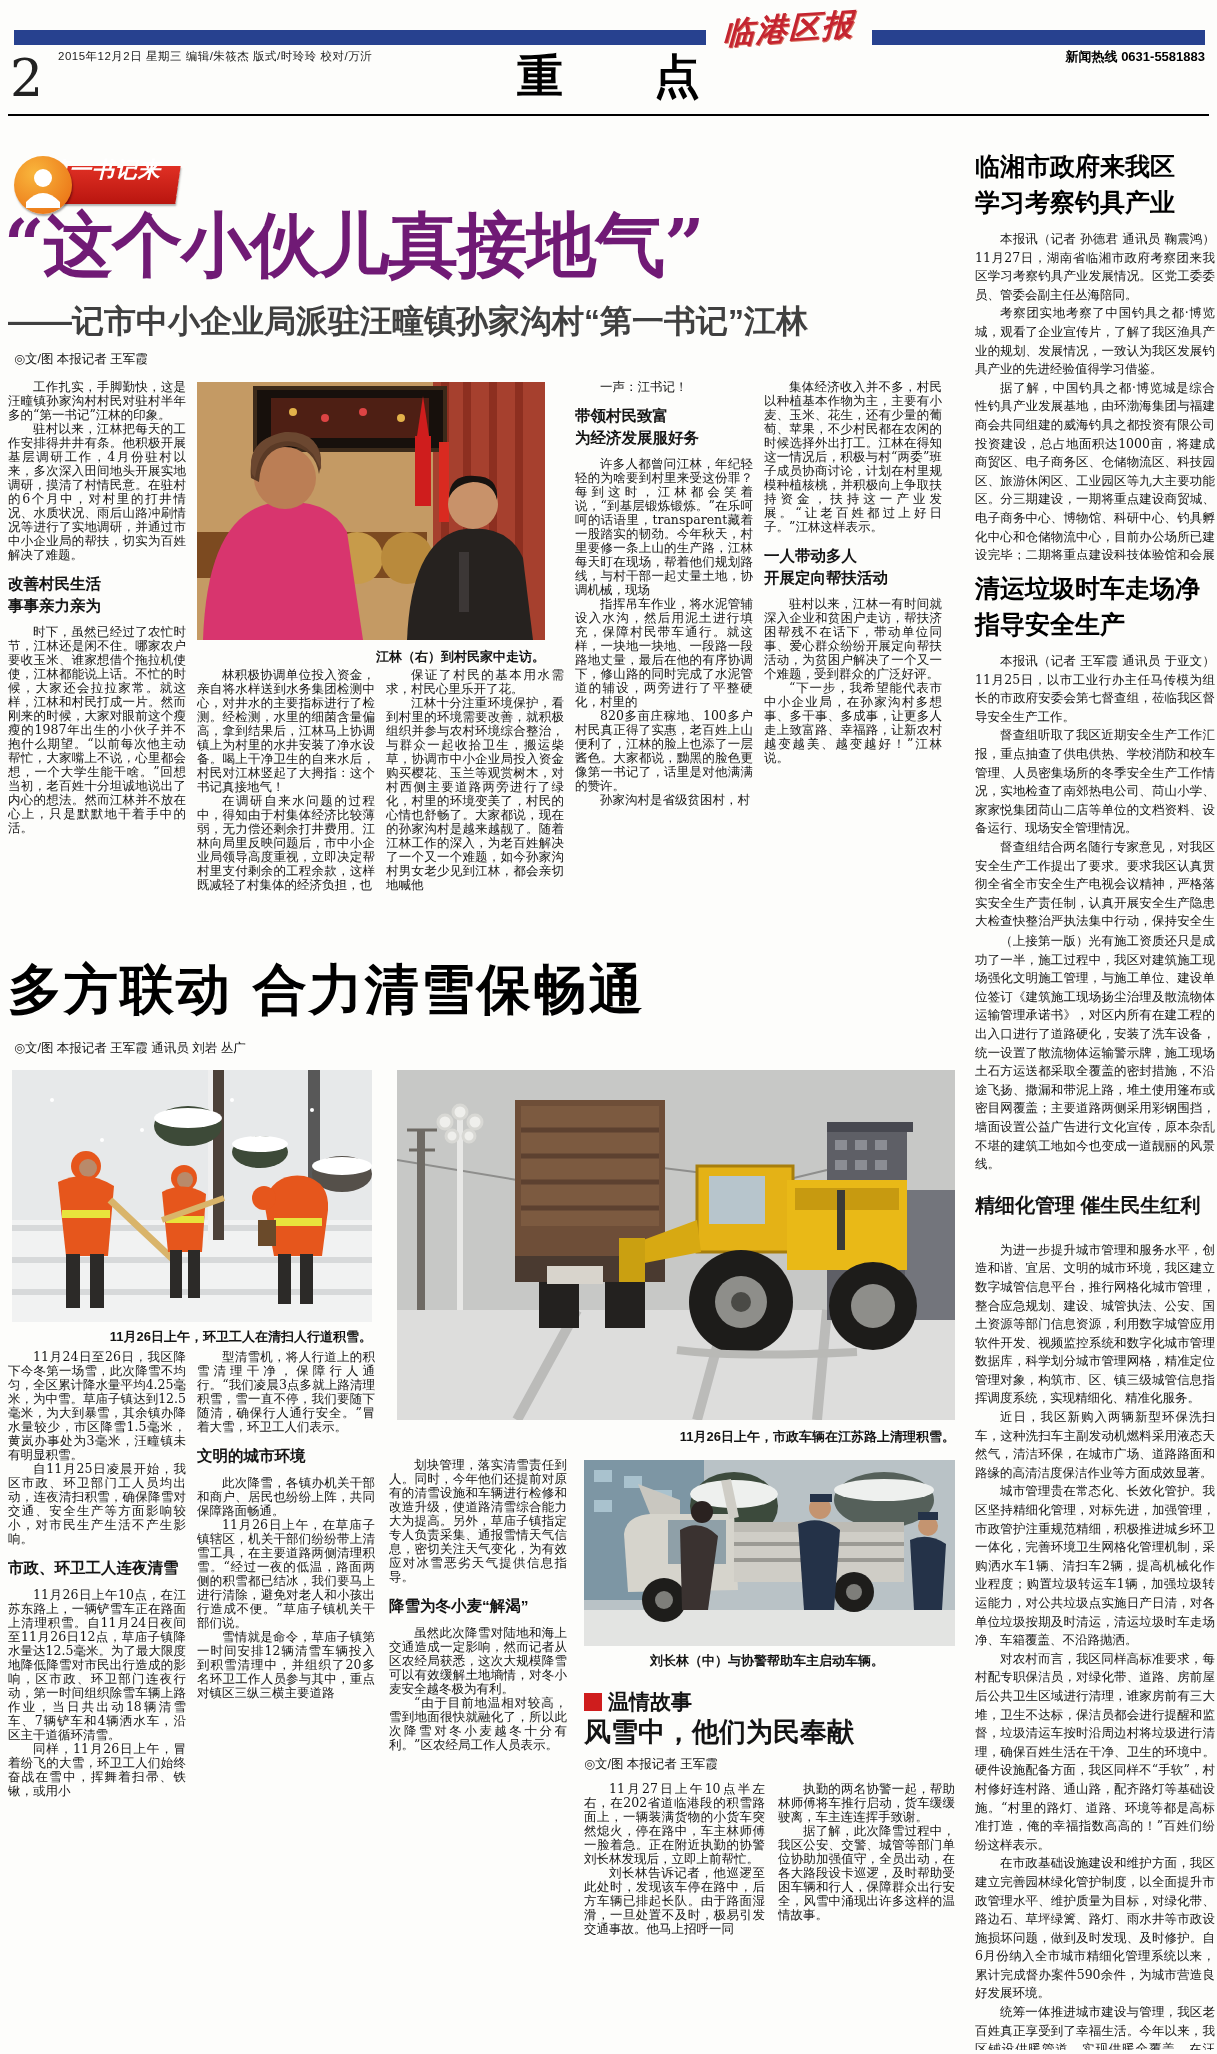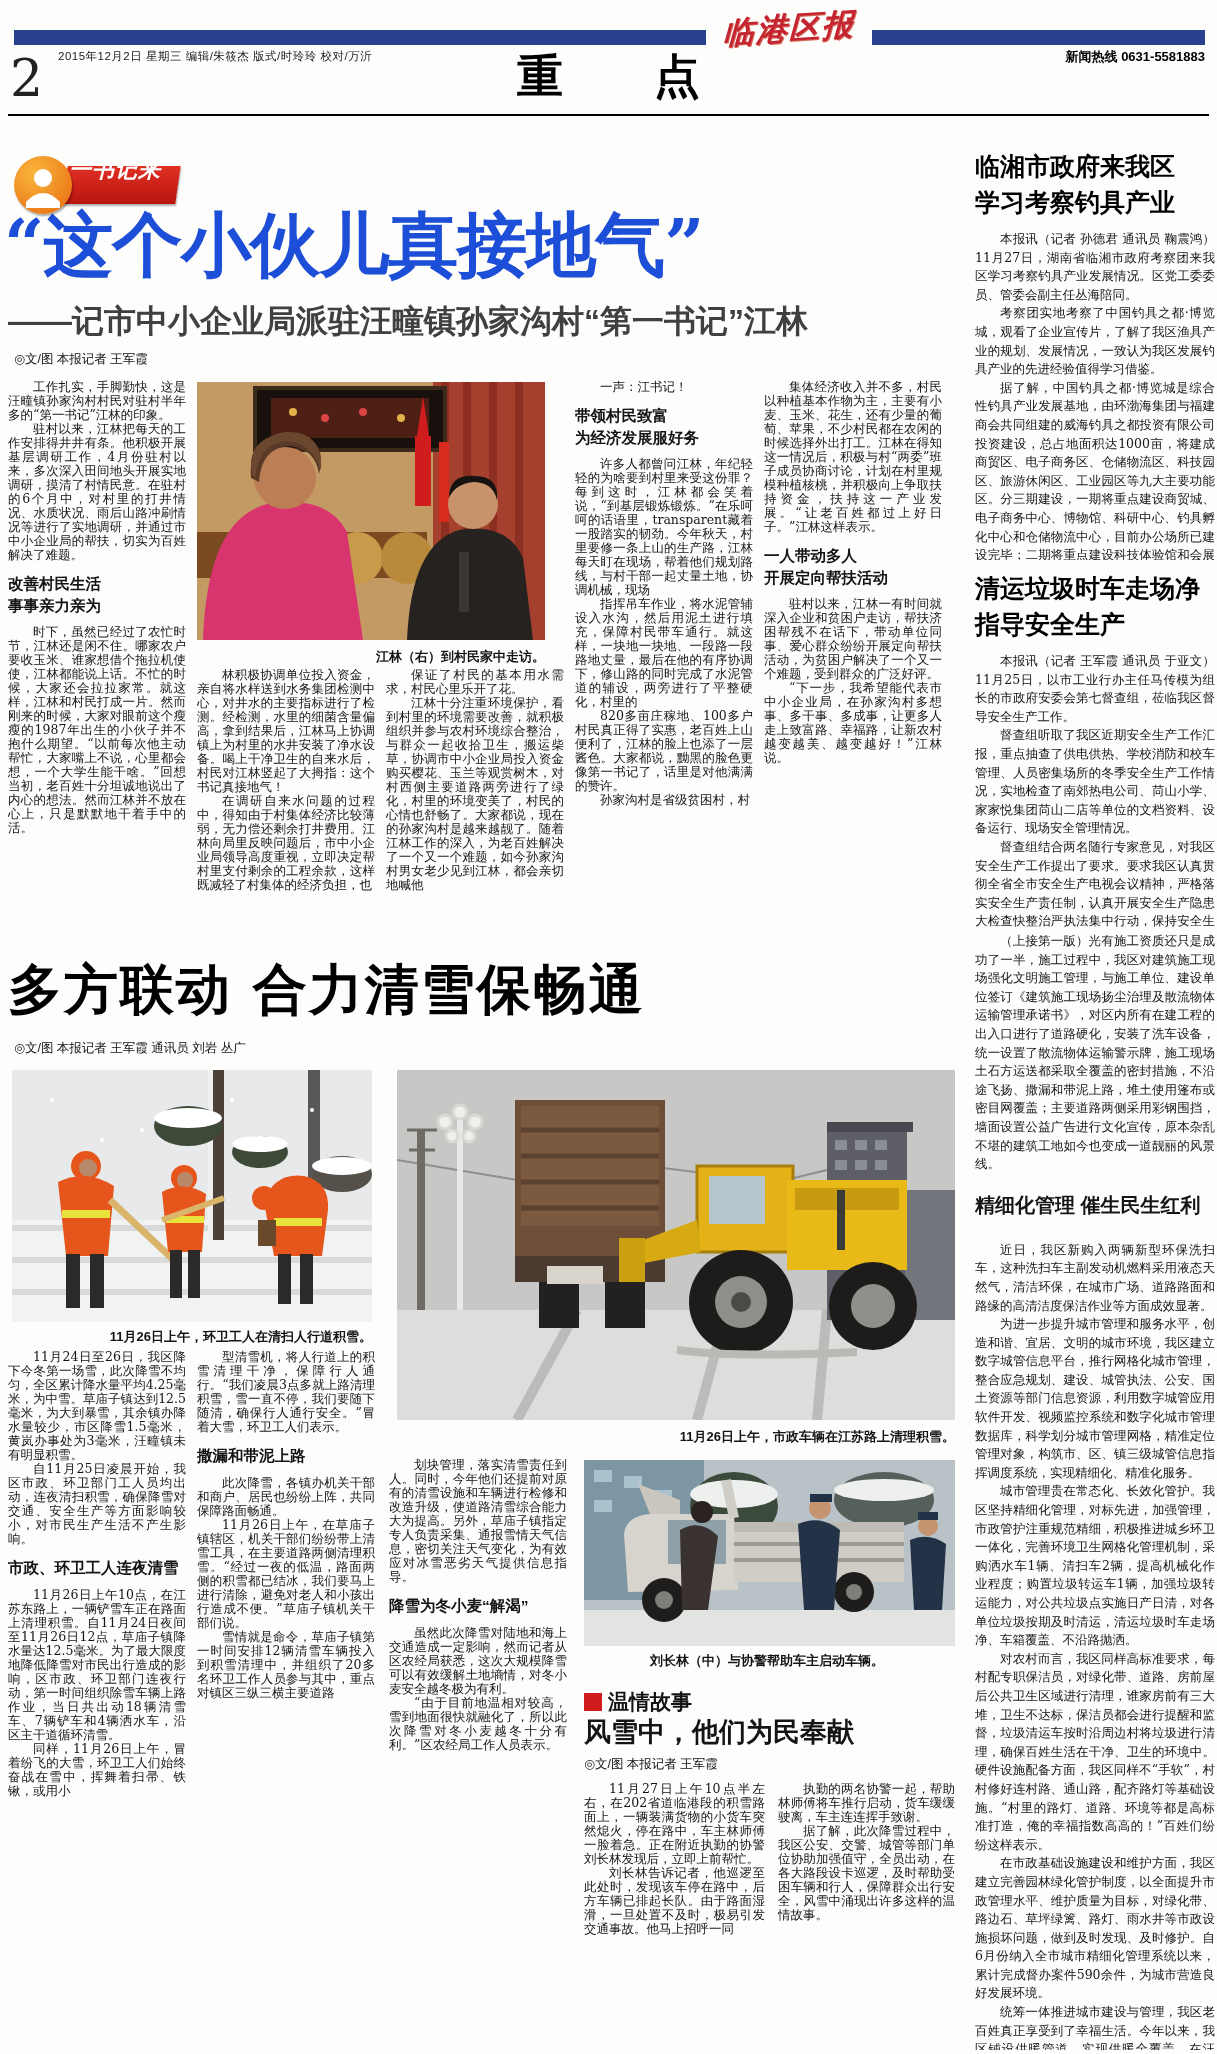--- a/index.html
+++ b/index.html
@@ -16,21 +16,21 @@
   .pagenum{font-size:52px;color:#222;font-weight:400;}
   .sectitle{font-size:46px;font-weight:900;letter-spacing:.85em;color:#000;}
   .hrule{background:#000;height:2px;}
   
   .badge-circle{width:58px;height:58px;border-radius:50%;background:radial-gradient(circle at 35% 30%,#f9b63c,#e8670f);
         box-shadow:1px 2px 2px rgba(0,0,0,.35);z-index:3;}
   .badge-ribbon{background:linear-gradient(180deg,#e03024,#b9150f);height:38px;transform:skewX(-8deg);
         box-shadow:1px 2px 2px rgba(0,0,0,.3);z-index:2;display:flex;align-items:center;justify-content:center;}
   .badge-ribbon span{color:#fff;font-weight:bold;font-style:italic;font-size:22px;letter-spacing:1px;
         font-family:"DejaVu Serif",serif;transform:skewX(8deg);}
-  .headline1{font-size:70px;font-weight:900;letter-spacing:-1px;color:#1d4ed8;line-height:1.05;}
+  .headline1{font-size:70px;font-weight:900;letter-spacing:-1px;color:#701a75;line-height:1.05;}
   .subtitle1{font-size:32px;font-weight:bold;color:#404040;}
   .byline{font-size:12.5px;color:#111;}
   .col{overflow:hidden;text-align:justify;}
   .col p{margin:0;text-indent:2em;font-size:12.5px;line-height:14px;}
   .col .colhead{font-family:"Liberation Sans","DejaVu Sans",sans-serif;font-weight:bold;font-size:15.5px;
         line-height:1.4;margin:11px 0 9px;white-space:pre-line;text-indent:0;}
   .caption{font-family:"Liberation Sans","DejaVu Sans",sans-serif;font-size:13px;font-weight:bold;text-align:right;}
   .photo{background:#ddd;overflow:hidden;}
   .photo svg{display:block;}
   
@@ -253,21 +253,21 @@
 
   <div class="abs col" style="left:8px;top:1350px;width:178px;height:700px;">
       <p>11月24日至26日，我区降下今冬第一场雪，此次降雪不均匀，全区累计降水量平均4.25毫米，为中雪。草庙子镇达到12.5毫米，为大到暴雪，其余镇办降水量较少，市区降雪1.5毫米，黄岚办事处为3毫米，汪疃镇未有明显积雪。</p>
       <p>自11月25日凌晨开始，我区市政、环卫部门工人员均出动，连夜清扫积雪，确保降雪对交通、安全生产等方面影响较小，对市民生产生活不产生影响。</p>
       <h4 class="colhead">市政、环卫工人连夜清雪</h4>
       <p>11月26日上午10点，在江苏东路上，一辆铲雪车正在路面上清理积雪。自11月24日夜间至11月26日12点，草庙子镇降水量达12.5毫米。为了最大限度地降低降雪对市民出行造成的影响，区市政、环卫部门连夜行动，第一时间组织除雪车辆上路作业，当日共出动18辆清雪车、7辆铲车和4辆洒水车，沿区主干道循环清雪。</p>
       <p>同样，11月26日上午，冒着纷飞的大雪，环卫工人们始终奋战在雪中，挥舞着扫帚、铁锹，或用小</p>
     </div>
   <div class="abs col" style="left:197px;top:1350px;width:178px;height:700px;">
       <p>型清雪机，将人行道上的积雪清理干净，保障行人通行。“我们凌晨3点多就上路清理积雪，雪一直不停，我们要随下随清，确保行人通行安全。”冒着大雪，环卫工人们表示。</p>
-      <h4 class="colhead">撒漏和带泥上路</h4>
+      <h4 class="colhead">文明的城市环境</h4>
       <p>此次降雪，各镇办机关干部和商户、居民也纷纷上阵，共同保障路面畅通。</p>
       <p>11月26日上午，在草庙子镇辖区，机关干部们纷纷带上清雪工具，在主要道路两侧清理积雪。“经过一夜的低温，路面两侧的积雪都已结冰，我们要马上进行清除，避免对老人和小孩出行造成不便。”草庙子镇机关干部们说。</p>
       <p>雪情就是命令，草庙子镇第一时间安排12辆清雪车辆投入到积雪清理中，并组织了20多名环卫工作人员参与其中，重点对镇区三纵三横主要道路</p>
     </div>
   <div class="abs col" style="left:389px;top:1458px;width:178px;height:592px;">
       <p>划块管理，落实清雪责任到人。同时，今年他们还提前对原有的清雪设施和车辆进行检修和改造升级，使道路清雪综合能力大为提高。另外，草庙子镇指定专人负责采集、通报雪情天气信息，密切关注天气变化，为有效应对冰雪恶劣天气提供信息指导。</p>
       <h4 class="colhead">降雪为冬小麦“解渴”</h4>
       <p>虽然此次降雪对陆地和海上交通造成一定影响，然而记者从区农经局获悉，这次大规模降雪可以有效缓解土地墒情，对冬小麦安全越冬极为有利。</p>
       <p>“由于目前地温相对较高，雪到地面很快就融化了，所以此次降雪对冬小麦越冬十分有利。”区农经局工作人员表示。</p>
     </div>
@@ -345,21 +345,21 @@
   </div>
   <div class="abs rail-body" style="left:975px;top:652px;width:240px;height:276px;">
       <p>本报讯（记者 王军霞 通讯员 于亚文）11月25日，以市工业行办主任马传模为组长的市政府安委会第七督查组，莅临我区督导安全生产工作。</p>
       <p>督查组听取了我区近期安全生产工作汇报，重点抽查了供电供热、学校消防和校车管理、人员密集场所的冬季安全生产工作情况，实地检查了南郊热电公司、苘山小学、家家悦集团苘山二店等单位的文档资料、设备运行、现场安全管理情况。</p>
       <p>督查组结合两名随行专家意见，对我区安全生产工作提出了要求。要求我区认真贯彻全省全市安全生产电视会议精神，严格落实安全生产责任制，认真开展安全生产隐患大检查快整治严执法集中行动，保持安全生产形势持续稳定。</p>
     </div>
 
   <div class="abs rail-body" style="left:975px;top:932px;width:240px;height:1118px;">
       <p>（上接第一版）光有施工资质还只是成功了一半，施工过程中，我区对建筑施工现场强化文明施工管理，与施工单位、建设单位签订《建筑施工现场扬尘治理及散流物体运输管理承诺书》，对区内所有在建工程的出入口进行了道路硬化，安装了洗车设备，统一设置了散流物体运输警示牌，施工现场土石方运送都采取全覆盖的密封措施，不沿途飞扬、撒漏和带泥上路，堆土使用篷布或密目网覆盖；主要道路两侧采用彩钢围挡，墙面设置公益广告进行文化宣传，原本杂乱不堪的建筑工地如今也变成一道靓丽的风景线。</p>
       <h4 class="colhead">精细化管理  催生民生红利</h4>
+      <p>为进一步提升城市管理和服务水平，创造和谐、宜居、文明的城市环境，我区建立数字城管信息平台，推行网格化城市管理，整合应急规划、建设、城管执法、公安、国土资源等部门信息资源，利用数字城管应用软件开发、视频监控系统和数字化城市管理数据库，科学划分城市管理网格，精准定位管理对象，构筑市、区、镇三级城管信息指挥调度系统，实现精细化、精准化服务。</p>
       <p>近日，我区新购入两辆新型环保洗扫车，这种洗扫车主副发动机燃料采用液态天然气，清洁环保，在城市广场、道路路面和路缘的高清洁度保洁作业等方面成效显著。</p>
-      <p>为进一步提升城市管理和服务水平，创造和谐、宜居、文明的城市环境，我区建立数字城管信息平台，推行网格化城市管理，整合应急规划、建设、城管执法、公安、国土资源等部门信息资源，利用数字城管应用软件开发、视频监控系统和数字化城市管理数据库，科学划分城市管理网格，精准定位管理对象，构筑市、区、镇三级城管信息指挥调度系统，实现精细化、精准化服务。</p>
       <p>城市管理贵在常态化、长效化管护。我区坚持精细化管理，对标先进，加强管理，市政管护注重规范精细，积极推进城乡环卫一体化，完善环境卫生网格化管理机制，采购洒水车1辆、清扫车2辆，提高机械化作业程度；购置垃圾转运车1辆，加强垃圾转运能力，对公共垃圾点实施日产日清，对各单位垃圾按期及时清运，清运垃圾时车走场净、车箱覆盖、不沿路抛洒。</p>
       <p>对农村而言，我区同样高标准要求，每村配专职保洁员，对绿化带、道路、房前屋后公共卫生区域进行清理，谁家房前有三大堆，卫生不达标，保洁员都会进行提醒和监督，垃圾清运车按时沿周边村将垃圾进行清理，确保百姓生活在干净、卫生的环境中。硬件设施配备方面，我区同样不“手软”，村村修好连村路、通山路，配齐路灯等基础设施。“村里的路灯、道路、环境等都是高标准打造，俺的幸福指数高高的！”百姓们纷纷这样表示。</p>
       <p>在市政基础设施建设和维护方面，我区建立完善园林绿化管护制度，以全面提升市政管理水平、维护质量为目标，对绿化带、路边石、草坪绿篱、路灯、雨水井等市政设施损坏问题，做到及时发现、及时修护。自6月份纳入全市城市精细化管理系统以来，累计完成督办案件590余件，为城市营造良好发展环境。</p>
       <p>统筹一体推进城市建设与管理，我区老百姓真正享受到了幸福生活。今年以来，我区铺设供暖管道，实现供暖全覆盖，在汪疃、黄岚新建供热站，争取明年实现循环水供暖。对四个镇办32.8万平方米的住宅楼实施供热计量和外墙保温工程，计划今年内完工。今年公交线路进一步优化，实现村村通，同时新增空调公交车和50辆绿色环保纯电瓶车，增加公交班次，让老百姓幸福感进一步提升。</p>
     </div>
 
 </div>
 
 </body></html>

